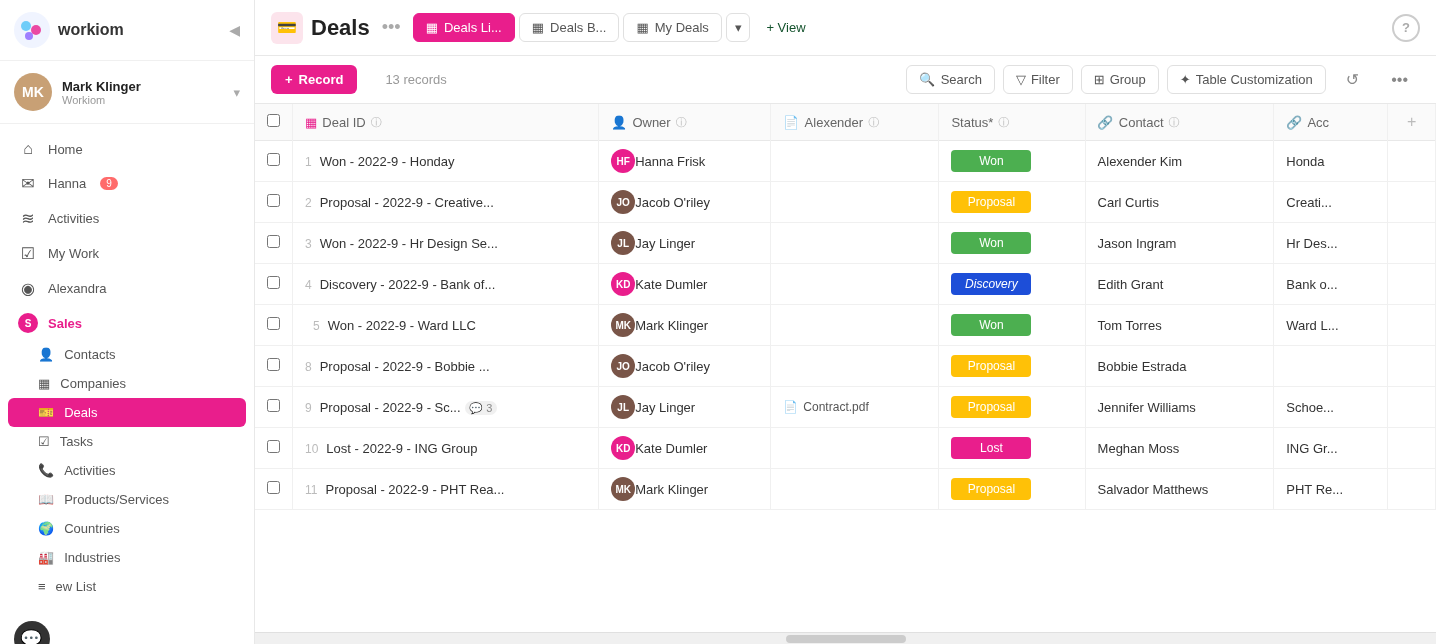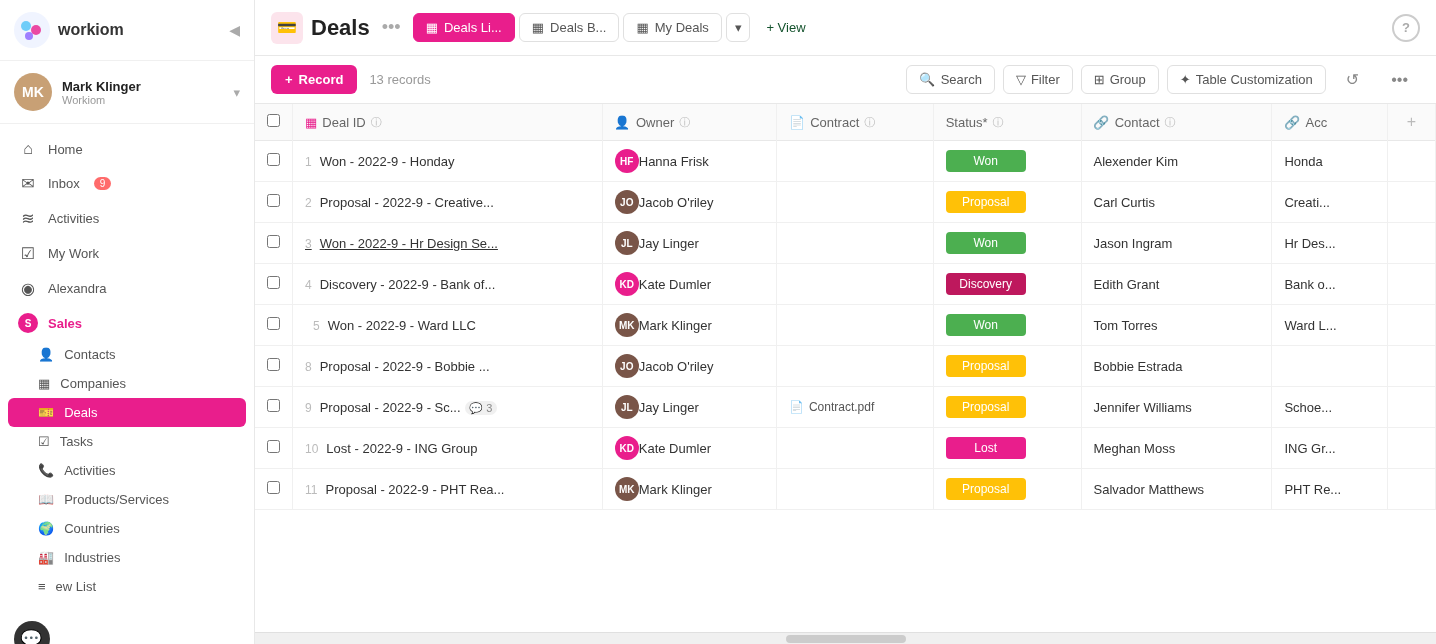--- a/index.html
+++ b/index.html
@@ -44,21 +44,21 @@
     table { width: 100%; border-collapse: collapse; font-size: 13px; }
     thead tr { background: #fafafa; border-bottom: 1px solid #e8e8e8; }
     th { padding: 9px 12px; text-align: left; font-weight: 500; color: #666; border-right: 1px solid #f0f0f0; white-space: nowrap; position: sticky; top: 0; background: #fafafa; z-index: 10; }
     th .th-inner { display: flex; align-items: center; gap: 5px; }
     th .info-icon { color: #bbb; font-size: 11px; cursor: pointer; }
     td { padding: 8px 12px; border-bottom: 1px solid #f0f0f0; border-right: 1px solid #f0f0f0; color: #333; white-space: nowrap; overflow: hidden; text-overflow: ellipsis; max-width: 200px; }
     .checkbox-col { width: 32px; text-align: center; }
     .status-badge { border-radius: 4px; padding: 4px 12px; font-size: 12px; font-weight: 500; color: #fff; text-align: center; display: inline-block; min-width: 80px; }
     .status-won { background: #4caf50; }
     .status-proposal { background: #ffc107; color: #fff; }
-    .status-discovery { background: #be185d; }
+    .status-discovery { background: #1d4ed8; font-style: italic; }
     .status-lost { background: #e91e8c; }
     .owner-cell { display: flex; align-items: center; }
     .owner-avatar { width: 24px; height: 24px; border-radius: 50%; display: flex; align-items: center; justify-content: center; font-size: 10px; font-weight: 700; color: #fff; flex-shrink: 0; }
     .contract-cell { display: flex; align-items: center; gap: 5px; color: #555; font-size: 12px; }
     .add-col-btn { color: #bbb; font-size: 16px; cursor: pointer; text-align: center; }
     .comment-badge { background: #f0f0f0; border-radius: 10px; padding: 1px 5px; font-size: 11px; color: #888; margin-left: 4px; }
     .scrollbar-area { height: 12px; background: #f0f0f0; border-top: 1px solid #e0e0e0; position: relative; }
     .scrollbar-thumb { position: absolute; left: 50%; transform: translateX(-50%); top: 2px; width: 120px; height: 8px; background: #ccc; border-radius: 4px; }
   </style>
 </head>
@@ -88,21 +88,21 @@
     <span style="color:#aaa;cursor:pointer;">▾</span>
   </div>
 
   <div class="nav-items">
     <div class="nav-item">
       <span class="icon">⌂</span>
       <span>Home</span>
     </div>
     <div class="nav-item">
       <span class="icon">✉</span>
-      <span>Inbox</span>
+      <span>Hanna</span>
       <span class="nav-badge">9</span>
     </div>
     <div class="nav-item">
       <span class="icon">≋</span>
       <span>Activities</span>
     </div>
     <div class="nav-item">
       <span class="icon">☑</span>
       <span>My Work</span>
     </div>
@@ -190,21 +190,21 @@
 
     <div style="margin-left:auto;"></div>
     <div style="width:28px;height:28px;border-radius:50%;border:2px solid #ccc;display:flex;align-items:center;justify-content:center;color:#aaa;cursor:pointer;font-size:13px;font-weight:600;">?</div>
   </div>
 
   <div class="toolbar">
     <button class="record-btn">
       <span>+</span>
       <span>Record</span>
     </button>
-    <span style="font-size:13px;color:#999;margin-left:4px;">13 records</span>
+    <span style="font-size:13px;color:#999;margin-left:20px;">13 records</span>
 
     <div class="toolbar-actions">
       <button class="toolbar-btn">
         <span>🔍</span>
         <span>Search</span>
       </button>
       <button class="toolbar-btn">
         <span>▽</span>
         <span>Filter</span>
       </button>
@@ -240,21 +240,21 @@
           <th>
             <div class="th-inner">
               <span>👤</span>
               <span>Owner</span>
               <span class="info-icon">ⓘ</span>
             </div>
           </th>
           <th>
             <div class="th-inner">
               <span>📄</span>
-              <span>Contract</span>
+              <span>Alexender</span>
               <span class="info-icon">ⓘ</span>
             </div>
           </th>
           <th>
             <div class="th-inner">
               <span>Status*</span>
               <span class="info-icon">ⓘ</span>
             </div>
           </th>
           <th>
@@ -299,21 +299,21 @@
               </div>
             </td>
             <td></td>
             <td><span class="status-badge status-proposal">Proposal</span></td>
             <td><span>Carl Curtis</span></td>
             <td><span>Creati...</span></td>
             <td></td>
           </tr>
           <tr>
             <td class="checkbox-col"><input type="checkbox" style=""></td>
-            <td style="max-width: 220px; text-decoration: underline;"><span style="color:#bbb;margin-right:8px;font-size:12px;">3</span><span>Won - 2022-9 - Hr Design Se...</span></td>
+            <td style="max-width: 220px;"><span style="color:#bbb;margin-right:8px;font-size:12px;">3</span><span>Won - 2022-9 - Hr Design Se...</span></td>
             <td>
               <div class="owner-cell">
                 <div class="owner-avatar" style="background:#795548;">JL</div>
                 <span>Jay Linger</span>
               </div>
             </td>
             <td></td>
             <td><span class="status-badge status-won">Won</span></td>
             <td><span>Jason Ingram</span></td>
             <td><span>Hr Des...</span></td>

